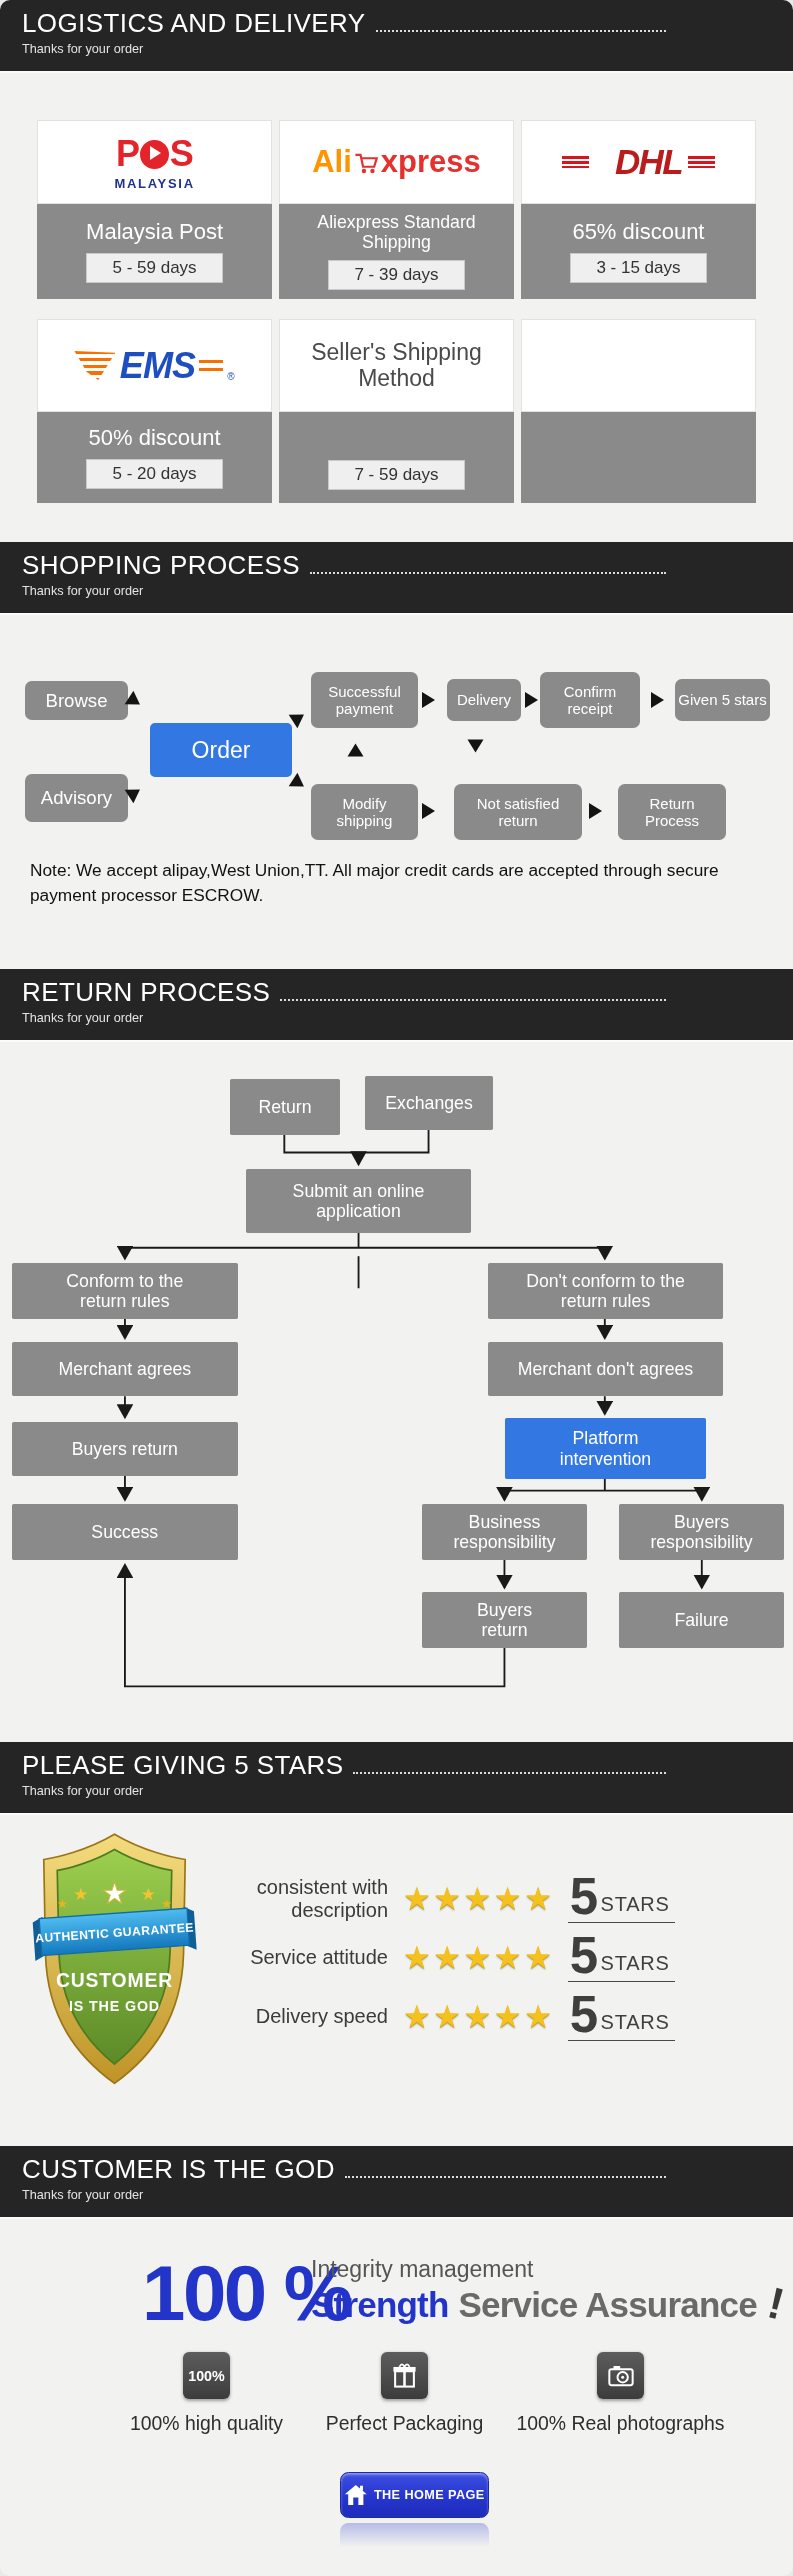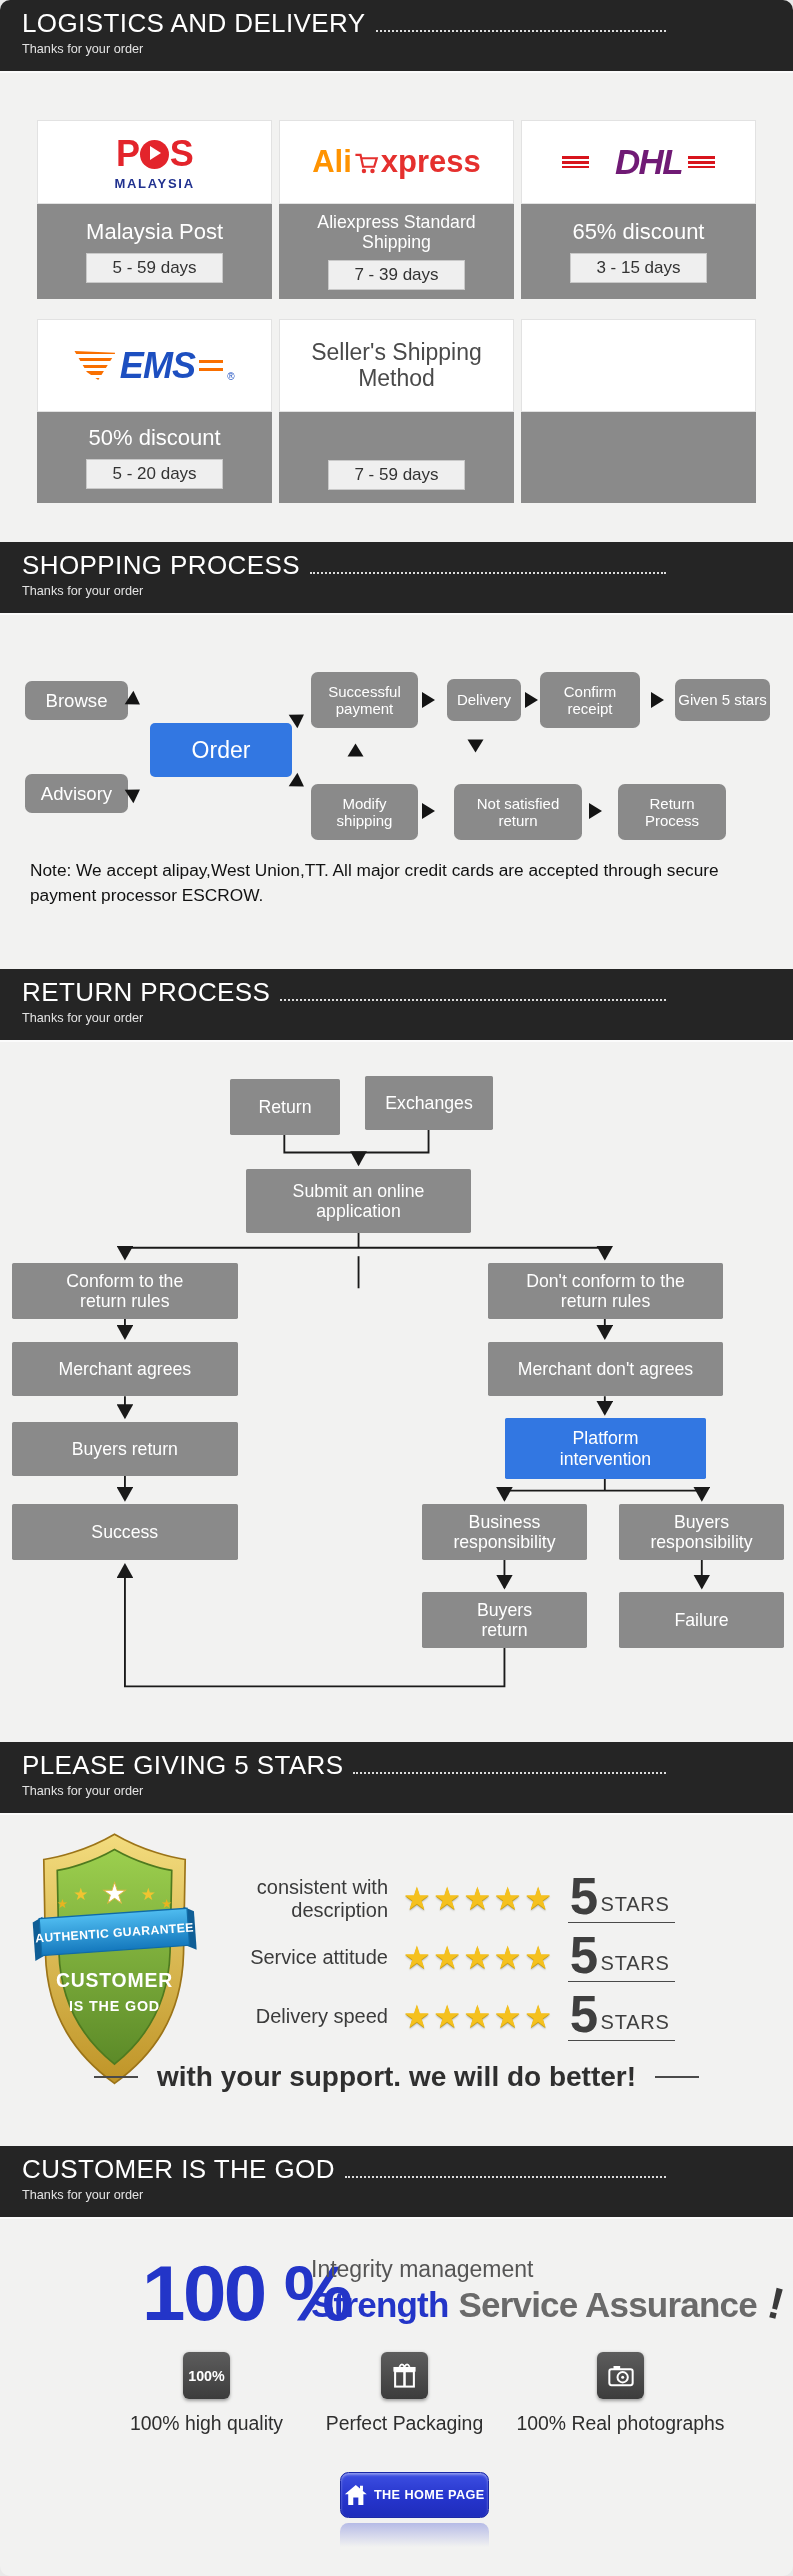--- a/index.html
+++ b/index.html
@@ -33,21 +33,21 @@
   .pos-row{display:flex;align-items:center;color:#e3242b;font-weight:bold;font-size:36px;letter-spacing:-0.8px;}
   .pos-o{position:relative;width:29px;height:29px;margin:0 0.8px;border-radius:50%;background:#e3242b;display:inline-block;}
   .pos-o::after{content:"";position:absolute;left:10px;top:6.8px;border-left:11px solid #fff;
                 border-top:7.6px solid transparent;border-bottom:7.6px solid transparent;}
   .pos-sub{color:#20318f;font-weight:bold;font-size:13px;letter-spacing:1.7px;margin-top:0.8px;}
   .ali-row{display:flex;align-items:center;font-weight:bold;font-size:31px;}
   .ali-a{color:#ff9300;}
   .ali-x{color:#e5302e;}
   .dhl-row{display:flex;align-items:center;gap:5.9px;}
   .dhl-stripe{width:27px;height:12.7px;background:repeating-linear-gradient(#d8141c 0 2.5px,transparent 2.5px 5px);}
-  .dhl-text{color:#701a75;font-style:italic;font-weight:bold;font-size:35px;letter-spacing:-1.7px;margin-left:20px;}
+  .dhl-text{color:#b91c1c;font-style:italic;font-weight:bold;font-size:35px;letter-spacing:-1.7px;margin-left:20px;}
   .ems-row{display:flex;align-items:center;gap:4.2px;}
   .ems-flag{width:41px;height:29px;background:repeating-linear-gradient(#f96f00 0 3.4px,#fff 3.4px 6.8px);
             clip-path:polygon(0 0,100% 6%,58% 100%,30% 72%);}
   .ems-text{color:#1d4fc0;font-style:italic;font-weight:bold;font-size:36px;letter-spacing:-0.8px;}
   .ems-eq{width:23.6px;height:11px;background:repeating-linear-gradient(#f96f00 0 3.4px,transparent 3.4px 7.6px);}
   .ems-reg{color:#1d4fc0;font-size:10px;align-self:flex-end;margin-bottom:5px;}
   
   .flow{position:relative;width:100%;}
   .fbox{position:absolute;background:#8a8a8a;color:#fff;border-radius:6.8px;
         display:flex;align-items:center;justify-content:center;text-align:center;
@@ -187,21 +187,21 @@
   <div class="hdr">
     <div class="hdr-top">
       <span class="hdr-title">SHOPPING PROCESS</span>
       <span class="hdr-dots"></span>
     </div>
     <div class="hdr-sub">Thanks for your order</div>
   </div>
 
   <div class="sec flow" style="height:354px;">
     <div class="fbox big" style="left:25px;top:66px;width:103px;height:39px;">Browse</div>
-    <div class="fbox big" style="left:25px;top:159px;width:103px;height:39px;">Advisory</div>
+    <div class="fbox big" style="left:25px;top:159px;width:103px;height:48px;">Advisory</div>
     <div class="fbox blue" style="left:150px;top:108px;width:142px;height:54px;font-size:23px;border-radius:5px;">Order</div>
     <div class="fbox" style="left:311px;top:57px;width:107px;height:56px;">Successful
 payment</div>
     <div class="fbox" style="left:447px;top:64px;width:74px;height:42px;">Delivery</div>
     <div class="fbox" style="left:540px;top:57px;width:100px;height:56px;">Confirm
 receipt</div>
     <div class="fbox" style="left:675px;top:64px;width:95px;height:42px;">Given 5 stars</div>
     <div class="fbox" style="left:311px;top:169px;width:107px;height:56px;">Modify
 shipping</div>
     <div class="fbox" style="left:454px;top:169px;width:128px;height:56px;">Not satisfied
@@ -344,25 +344,20 @@
     </div>
     <div class="star-row" style="top:177px;">
       <span class="star-label">Delivery speed</span>
       <span class="star-glyphs">★★★★★</span>
       <span class="score-group">
         <span class="score-num">5</span>
         <span class="score-unit">STARS</span>
       </span>
     </div>
 
-    <div class="stars-footer">
-      <span class="foot-line"></span>
-      <span class="foot-text">with your support. we will do better!</span>
-      <span class="foot-line"></span>
-    </div>
   </div>
 
   <div class="hdr">
     <div class="hdr-top">
       <span class="hdr-title">CUSTOMER IS THE GOD</span>
       <span class="hdr-dots"></span>
     </div>
     <div class="hdr-sub">Thanks for your order</div>
   </div>
 

